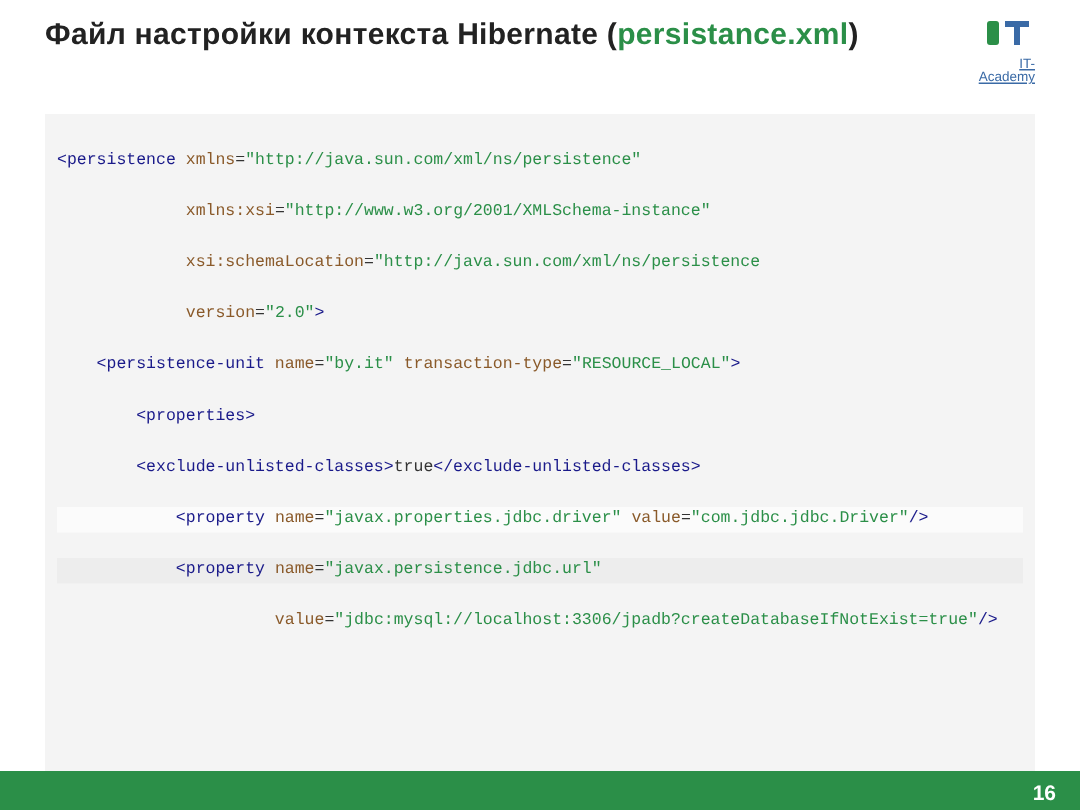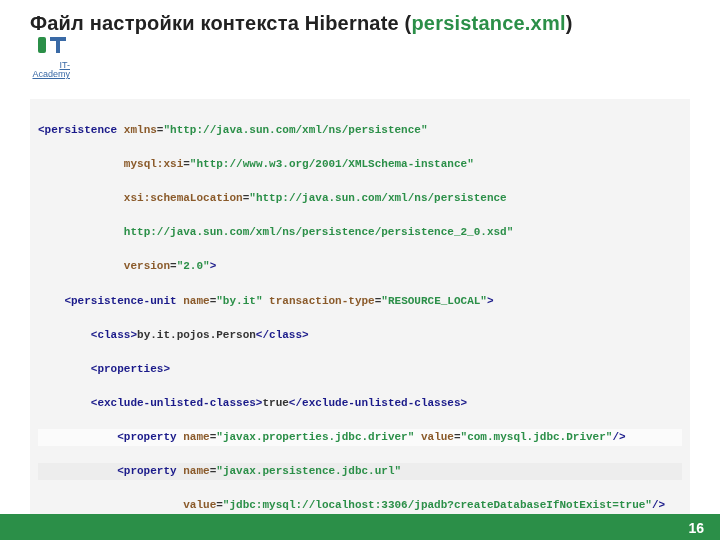--- a/index.html
+++ b/index.html
@@ -16,21 +16,20 @@
     position: relative;
     width: 720px;
     height: 540px;
     box-sizing: border-box;
   }
   .title-bar {
     padding: 12px 30px 6px 30px;
     display: flex;
     align-items: flex-start;
     justify-content: space-between;
-    flex-direction: column;
   }
   .title {
     font-weight: bold;
     font-size: 20px;
     letter-spacing: 0.2px;
     color: #222;
   }
   .title .paren {
     color: #222;
   }
@@ -55,21 +54,21 @@
     font-size: 11px;
     line-height: 1.55;
     white-space: pre;
     color: #333;
     overflow: hidden;
   }
   .tag   { color: #1a1a8a; }
   .attr  { color: #8a5a2a; }
   .str   { color: #2b8f48; }
   .txt   { color: #333333; }
-  .ln    { white-space: pre; font-weight: bold; }
+  .ln    { white-space: pre; }
   .ln.hl-light { background: #fbfbfb; }
   .ln.hl-sel   { background: #ededed; }
 
   .footer {
     position: absolute;
     left: 0;
     right: 0;
     bottom: 0;
     height: 26px;
     background: #2b8f48;
@@ -96,29 +95,27 @@
       <svg width="34" height="26" viewBox="0 0 34 26">
         <rect x="2" y="2" width="8" height="16" rx="2" fill="#2b8f48"></rect>
         <path d="M14 2 h16 v4 h-6 v12 h-4 V6 h-6 z" fill="#3a6aa6"></path>
       </svg>
       <span>IT-Academy</span>
     </div>
   </div>
 
   <div class="code-block">
 <div class="ln"><span class="tag">&lt;persistence</span> <span class="attr">xmlns</span>=<span class="str">"<span>http://java.sun.com/xml/ns/persistence</span>"</span></div>
-<div class="ln">             <span class="attr">mysql:xsi</span>=<span class="str">"<span>http://www.w3.org/2001/XMLSchema-instance</span>"</span></div>
+<div class="ln">             <span class="attr">xmlns:xsi</span>=<span class="str">"<span>http://www.w3.org/2001/XMLSchema-instance</span>"</span></div>
 <div class="ln">             <span class="attr">xsi:schemaLocation</span>=<span class="str">"<span>http://java.sun.com/xml/ns/persistence</span></span></div>
-<div class="ln">             <span class="str"><span>http://java.sun.com/xml/ns/persistence/persistence_2_0.xsd</span>"</span></div>
 <div class="ln">             <span class="attr">version</span>=<span class="str">"<span>2.0</span>"</span><span class="tag">&gt;</span></div>
 <div class="ln">    <span class="tag">&lt;persistence-unit</span> <span class="attr">name</span>=<span class="str">"<span>by.it</span>"</span> <span class="attr">transaction-type</span>=<span class="str">"<span>RESOURCE_LOCAL</span>"</span><span class="tag">&gt;</span></div>
-<div class="ln">        <span class="tag">&lt;class&gt;</span><span class="txt">by.it.pojos.Person</span><span class="tag">&lt;/class&gt;</span></div>
 <div class="ln">        <span class="tag">&lt;properties&gt;</span></div>
 <div class="ln">        <span class="tag">&lt;exclude-unlisted-classes&gt;</span><span class="txt">true</span><span class="tag">&lt;/exclude-unlisted-classes&gt;</span></div>
-<div class="ln hl-light">            <span class="tag">&lt;property</span> <span class="attr">name</span>=<span class="str">"<span>javax.properties.jdbc.driver</span>"</span> <span class="attr">value</span>=<span class="str">"<span>com.mysql.jdbc.Driver</span>"</span><span class="tag">/&gt;</span></div>
+<div class="ln hl-light">            <span class="tag">&lt;property</span> <span class="attr">name</span>=<span class="str">"<span>javax.properties.jdbc.driver</span>"</span> <span class="attr">value</span>=<span class="str">"<span>com.jdbc.jdbc.Driver</span>"</span><span class="tag">/&gt;</span></div>
 <div class="ln hl-sel">            <span class="tag">&lt;property</span> <span class="attr">name</span>=<span class="str">"<span>javax.persistence.jdbc.url</span>"</span></div>
 <div class="ln">                      <span class="attr">value</span>=<span class="str">"<span>jdbc:mysql://localhost:3306/jpadb?createDatabaseIfNotExist=true</span>"</span><span class="tag">/&gt;</span></div>
 
 
 
 
 
 
 
 

